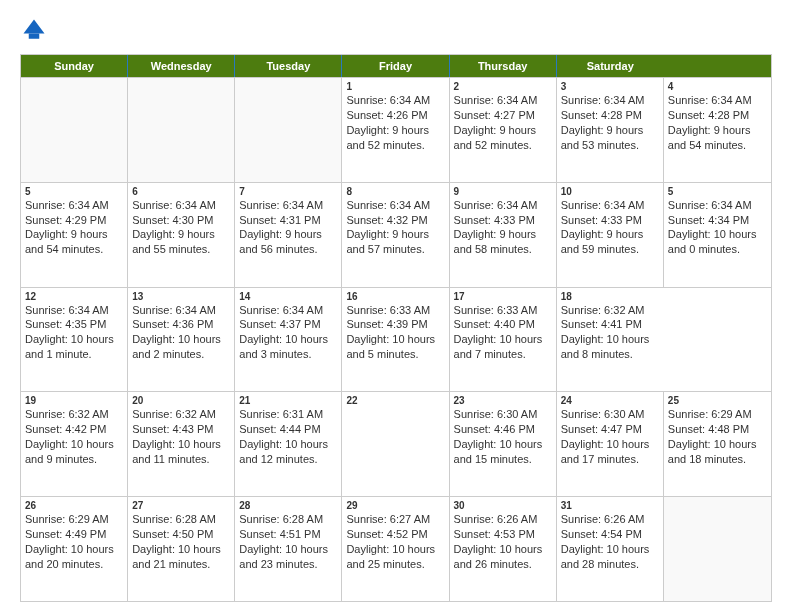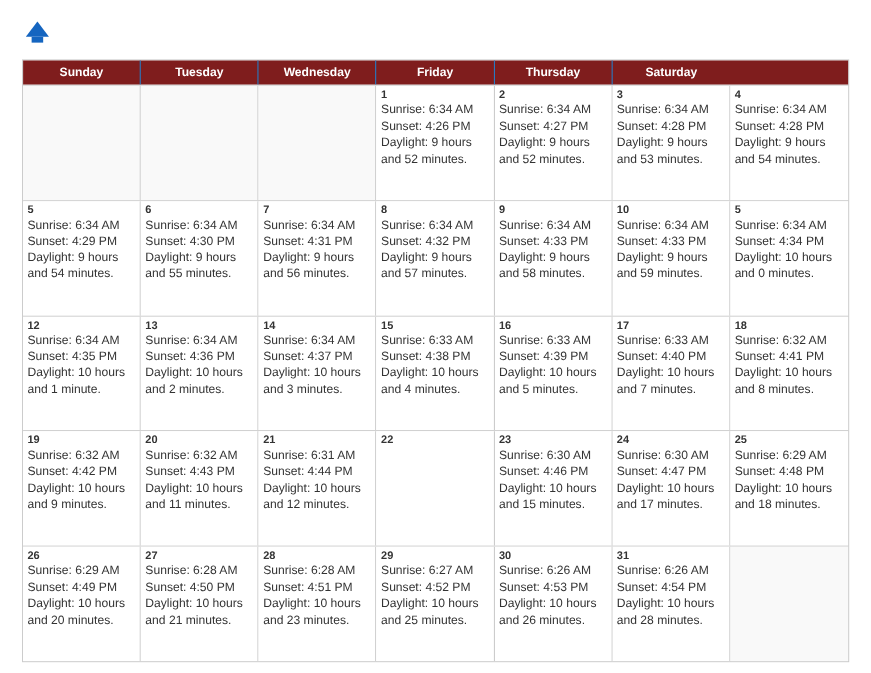--- a/index.html
+++ b/index.html
@@ -61,21 +61,21 @@
     }
     .calendar {
       flex: 1;
       display: flex;
       flex-direction: column;
       border: 1px solid #ccc;
     }
     .cal-header-row {
       display: grid;
       grid-template-columns: repeat(7, 1fr);
-      background: #7f1d1d;
+      background: #4d7c0f;
     }
     .cal-header-cell {
       color: #fff;
       font-size: 11px;
       font-weight: bold;
       text-align: center;
       padding: 5px 2px;
       border-right: 1px solid #2979c0;
     }
     .cal-header-cell:last-child { border-right: none; }
@@ -130,22 +130,22 @@
     </div>
     <div class="title-block">
       <div class="cal-title"></div>
       <div class="cal-subtitle"></div>
     </div>
   </div>
 
   <div class="calendar">
     <div class="cal-header-row">
     <div class="cal-header-cell">Sunday</div>
+        <div class="cal-header-cell">Wednesday</div>
         <div class="cal-header-cell">Tuesday</div>
-        <div class="cal-header-cell">Wednesday</div>
         <div class="cal-header-cell">Friday</div>
         <div class="cal-header-cell">Thursday</div>
         <div class="cal-header-cell">Saturday</div>
       </div>
     <div class="cal-body">
     <div class="cal-row">
           <div class="cal-cell empty"></div>
           <div class="cal-cell empty"></div>
           <div class="cal-cell empty"></div>
           <div class="cal-cell">
@@ -230,26 +230,20 @@
 Sunset: 4:36 PM
 Daylight: 10 hours and 2 minutes.</div>
           </div>
           <div class="cal-cell">
             <span class="day-num">14</span>
             <div class="day-info">Sunrise: 6:34 AM
 Sunset: 4:37 PM
 Daylight: 10 hours and 3 minutes.</div>
           </div>
           <div class="cal-cell">
-            <span class="day-num">15</span>
-            <div class="day-info">Sunrise: 6:33 AM
-Sunset: 4:38 PM
-Daylight: 10 hours and 4 minutes.</div>
-          </div>
-          <div class="cal-cell">
             <span class="day-num">16</span>
             <div class="day-info">Sunrise: 6:33 AM
 Sunset: 4:39 PM
 Daylight: 10 hours and 5 minutes.</div>
           </div>
           <div class="cal-cell">
             <span class="day-num">17</span>
             <div class="day-info">Sunrise: 6:33 AM
 Sunset: 4:40 PM
 Daylight: 10 hours and 7 minutes.</div>

